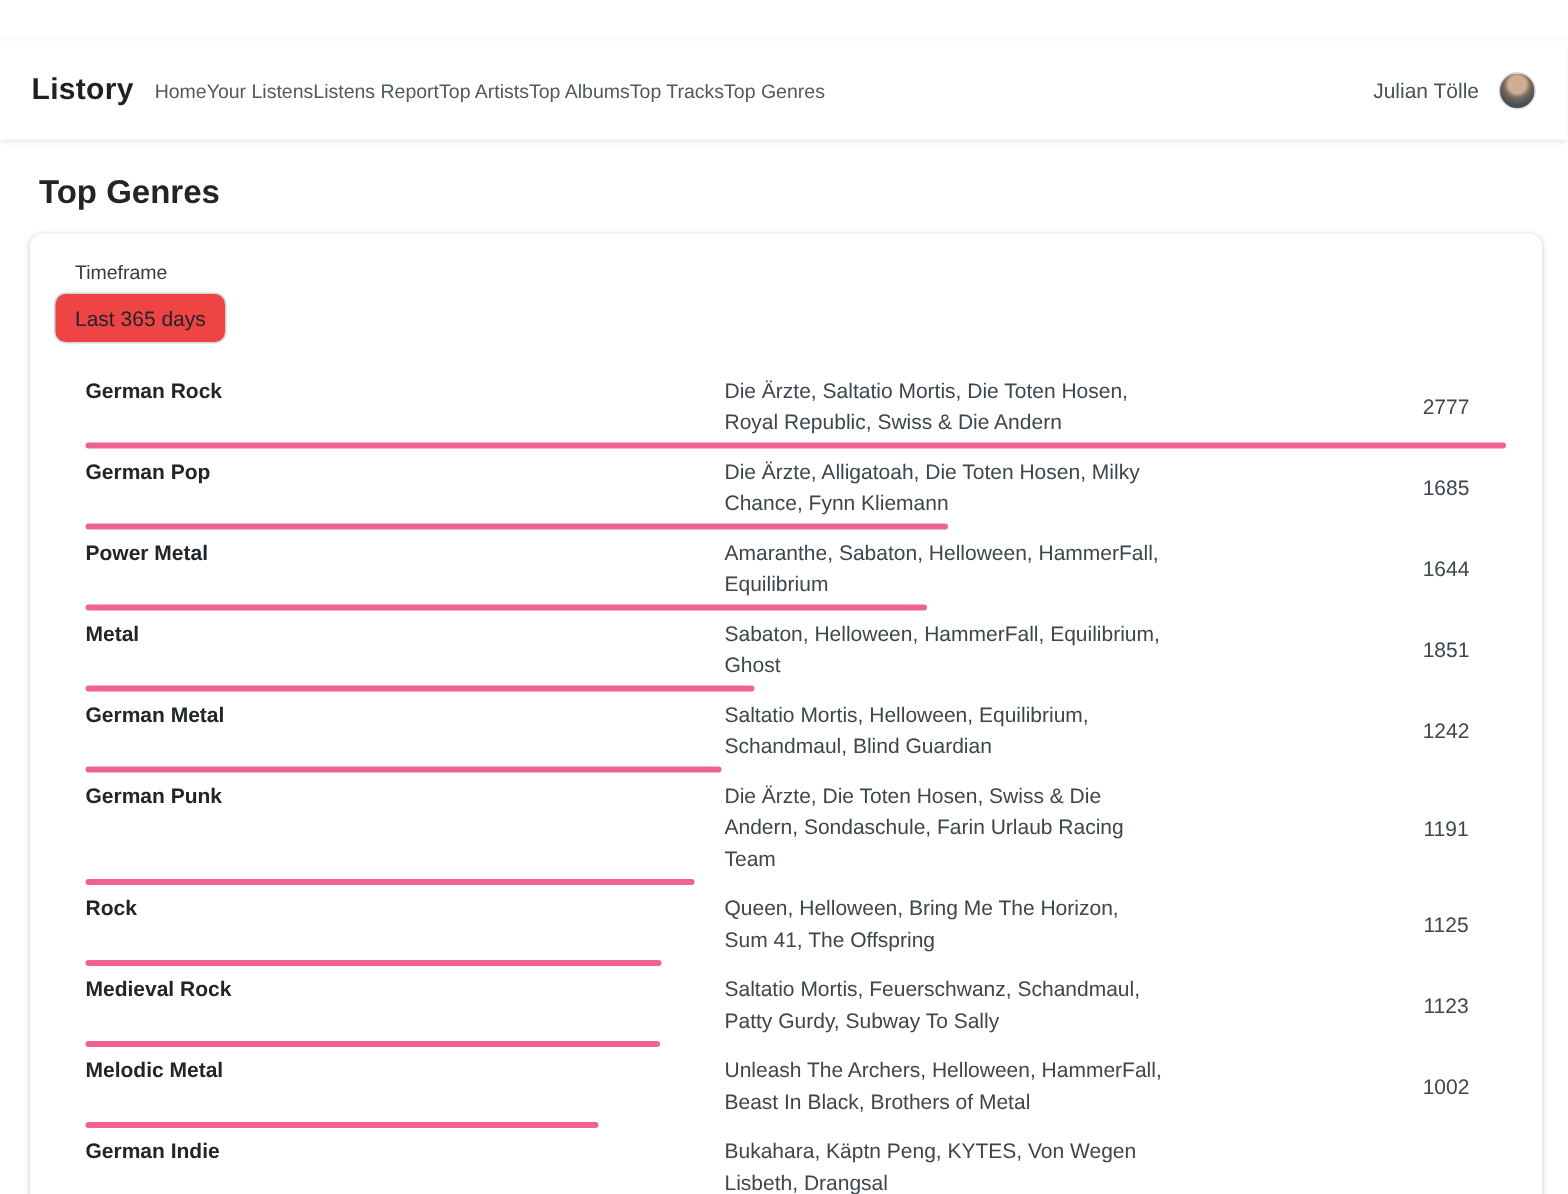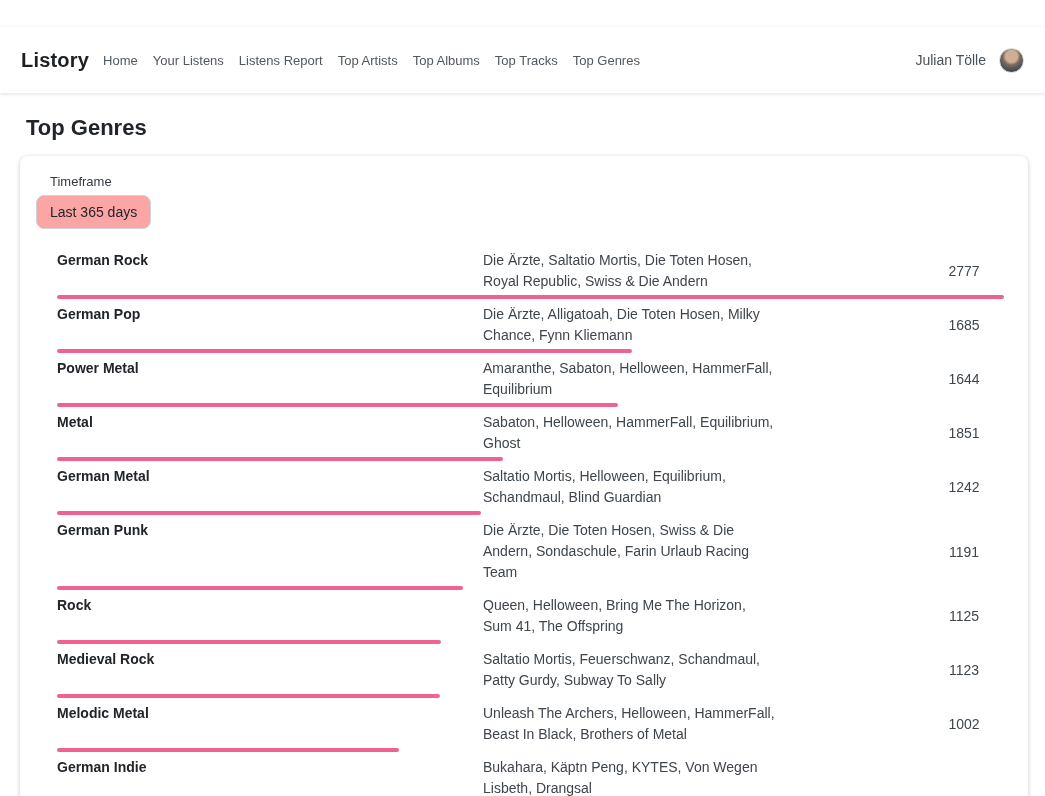--- a/index.html
+++ b/index.html
@@ -15,21 +15,21 @@
     display: flex; align-items: center;
     height: 66px; padding: 0 21px;
     background: #fff;
     box-shadow: 0 1px 4px rgba(0,0,0,.12);
     position: relative; z-index: 5; margin-top: 27px;
   }
   .brand {
     font-size: 20px; font-weight: 700; color: #1d2125;
     margin-right: 14px; cursor: pointer; letter-spacing: .2px;
   }
-  .nav-links { display: flex; align-items: flex-start; column-gap: 15px; }
+  .nav-links { display: flex; align-items: flex-start; }
   .nav-link {
     font-size: 13px; color: #51585f; text-decoration: none; cursor: pointer;
     white-space: nowrap;
   }
   .user-menu { margin-left: auto; display: flex; align-items: center; cursor: pointer; }
   .user-name { font-size: 14px; color: #495057; }
   .avatar {
     width: 25px; height: 25px; border-radius: 50%;
     margin-left: 13px;
     background: radial-gradient(circle at 50% 32%, #cfae95 0 30%, #7a6a5c 45%, #4a4f56 70%, #33383f 100%);
@@ -49,21 +49,21 @@
   }
   .timeframe-label {
     display: block;
     font-size: 13px; color: #343a40;
     margin: 2px 0 6px 14px;
   }
   .timeframe-select {
     display: inline-block;
     font-family: inherit;
     font-size: 14px; color: #212529;
-    background: #fca5a5;
+    background: #ef4444;
     border: 1px solid #ced4da;
     border-radius: 8px;
     padding: 8px 13px;
     cursor: pointer;
   }
   
   .genre-table { margin: 16px 8px 0 21px; }
   .genre-row {
     display: grid;
     grid-template-columns: 426px 1fr 80px;

